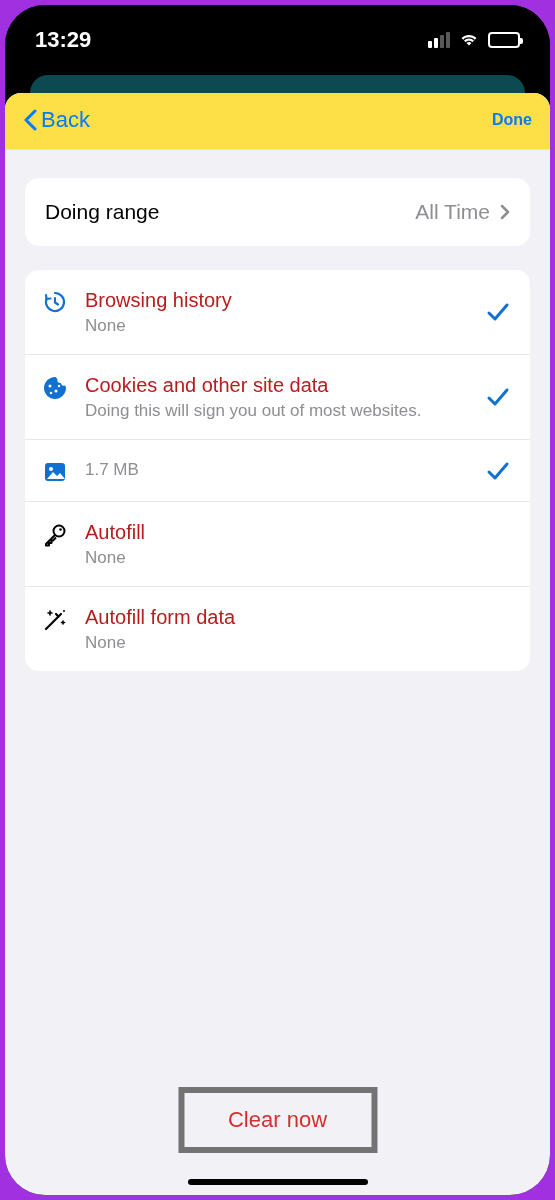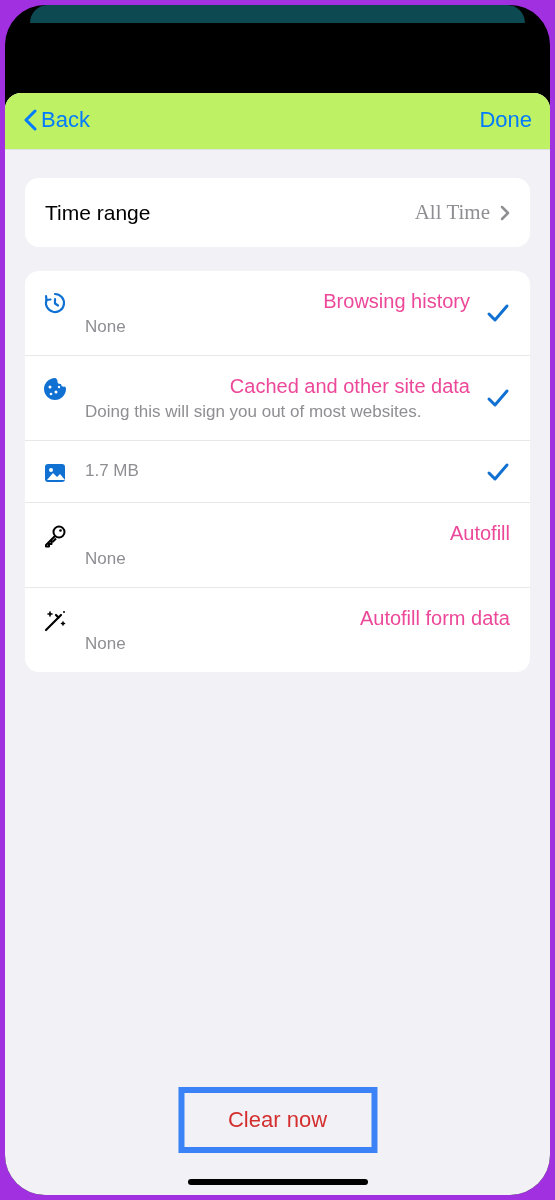--- a/index.html
+++ b/index.html
@@ -92,21 +92,21 @@
     .content {
       background: #f2f2f6;
       position: absolute;
       top: 88px;
       left: 0;
       right: 0;
       bottom: 0;
       border-radius: 16px 16px 0 0;
     }
     .nav-bar {
-      background: #bef264;
+      background: #fde047;
       border-bottom: 1px solid #e0e0e0;
       display: flex;
       align-items: center;
       justify-content: space-between;
       padding: 14px 18px 16px;
       border-radius: 16px 16px 0 0;
     }
     .nav-back {
       display: flex;
       align-items: center;
@@ -114,22 +114,22 @@
       font-size: 22px;
       gap: 4px;
     }
     .nav-title {
       font-size: 22px;
       font-weight: 600;
       color: #000;
     }
     .nav-done {
       color: #007aff;
-      font-size: 22px;
-      font-weight: 400;
+      font-size: 16px;
+      font-weight: 700;
     }
     .settings-body {
       padding: 28px 20px;
     }
     .section {
       background: #fff;
       border-radius: 14px;
       overflow: hidden;
       margin-bottom: 24px;
     }
@@ -145,21 +145,20 @@
     }
     .time-value-wrap {
       display: flex;
       align-items: center;
       gap: 10px;
       color: #8e8e93;
     }
     .time-value {
       font-size: 21px;
       color: #8e8e93;
-      font-family: Liberation Serif, serif;
     }
     .chevron svg { display: block; }
     .data-row {
       display: flex;
       align-items: flex-start;
       padding: 17px 20px 17px 16px;
       border-bottom: 1px solid #e8e8e8;
       gap: 16px;
     }
     .data-row:last-child {
@@ -171,41 +170,40 @@
       display: flex;
       justify-content: center;
       margin-top: 3px;
     }
     .row-icon svg { display: block; }
     .row-text {
       flex: 1;
     }
     .row-title {
       font-size: 20px;
-      color: #ec4899;
+      color: #b91c1c;
       line-height: 1.3;
-      text-align: right;
     }
     .row-subtitle {
       font-size: 17px;
       color: #8e8e93;
       margin-top: 2px;
       line-height: 1.3;
     }
     .check {
       flex-shrink: 0;
       align-self: center;
     }
     .check svg { display: block; }
     .clear-button-wrap {
       position: absolute;
       bottom: 42px;
       left: 50%;
       transform: translateX(-50%);
-      border: 6px solid #3b82f6;
+      border: 6px solid #737373;
       padding: 14px 44px;
       background: #f2f2f6;
     }
     .clear-button {
       color: #d32f2f;
       font-size: 22px;
     }
     .home-indicator {
       position: absolute;
       bottom: 10px;
@@ -214,38 +212,59 @@
       width: 180px;
       height: 6px;
       background: #000;
       border-radius: 3px;
     }
   </style>
 </head>
 <body>
 
 <div class="phone-frame">
+  <div class="status-bar">
+    <div class="status-time">13:29</div>
+    <div class="status-icons">
+      <span class="signal-bars">
+        <span class="bar b1"></span>
+        <span class="bar b2"></span>
+        <span class="bar b3 dim"></span>
+        <span class="bar b4 dim"></span>
+      </span>
+      <span class="wifi-icon">
+        <svg width="22" height="16" viewBox="0 0 22 16" fill="none">
+          <path d="M11 13.5 L8.5 11 C9.2 10.3 10 10 11 10 C12 10 12.8 10.3 13.5 11 Z" fill="#fff"></path>
+          <path d="M6 8.5 C7.4 7.1 9.1 6.4 11 6.4 C12.9 6.4 14.6 7.1 16 8.5 L14.3 10.2 C13.4 9.3 12.2 8.8 11 8.8 C9.8 8.8 8.6 9.3 7.7 10.2 Z" fill="#fff"></path>
+          <path d="M3.5 6 C5.6 3.9 8.2 2.9 11 2.9 C13.8 2.9 16.4 3.9 18.5 6 L16.8 7.7 C15.2 6.1 13.2 5.3 11 5.3 C8.8 5.3 6.8 6.1 5.2 7.7 Z" fill="#fff"></path>
+        </svg>
+      </span>
+      <span class="battery">
+        <span class="battery-fill"></span>
+      </span>
+    </div>
+  </div>
 
   <div class="teal-strip"></div>
 
   <div class="content">
     <div class="nav-bar">
       <div class="nav-back">
         <svg width="14" height="22" viewBox="0 0 14 22" fill="none">
           <path d="M12 2 L3 11 L12 20" stroke="#007aff" stroke-width="3" stroke-linecap="round" stroke-linejoin="round"></path>
         </svg>
         <span>Back</span>
       </div>
       <div class="nav-done">Done</div>
     </div>
 
     <div class="settings-body">
       <div class="section">
         <div class="time-row">
-          <div class="time-label">Time range</div>
+          <div class="time-label">Doing range</div>
           <div class="time-value-wrap">
             <span class="time-value">All Time</span>
             <span class="chevron">
               <svg width="10" height="16" viewBox="0 0 10 16" fill="none">
                 <path d="M2 2 L8 8 L2 14" stroke="#8e8e93" stroke-width="2.5" stroke-linecap="round" stroke-linejoin="round"></path>
               </svg>
             </span>
           </div>
         </div>
       </div>
@@ -275,21 +294,21 @@
           <span class="row-icon">
             <svg width="26" height="26" viewBox="0 0 26 26" fill="none">
               <path d="M13 2 C7 2 2 7 2 13 C2 19 7 24 13 24 C19 24 24 19 24 13 C24 12 23.5 11 23 10.5 C21 11.5 19 10 19 8 C17 8.5 15 7 15.5 5 C15 3 14 2 13 2 Z" fill="#1171d3"></path>
               <circle cx="8" cy="11" r="1.5" fill="#fff"></circle>
               <circle cx="14" cy="16" r="1.5" fill="#fff"></circle>
               <circle cx="9" cy="18" r="1.3" fill="#fff"></circle>
               <circle cx="17" cy="11" r="1.2" fill="#fff"></circle>
             </svg>
           </span>
           <div class="row-text">
-            <div class="row-title">Cached and other site data</div>
+            <div class="row-title">Cookies and other site data</div>
             <div class="row-subtitle">Doing this will sign you out of most websites.</div>
           </div>
           <span class="check">
             <svg width="24" height="20" viewBox="0 0 24 20" fill="none">
               <path d="M3 11 L9 17 L21 3" stroke="#1171d3" stroke-width="3" stroke-linecap="round" stroke-linejoin="round"></path>
             </svg>
           </span>
         </div>
 
         <div class="data-row">

